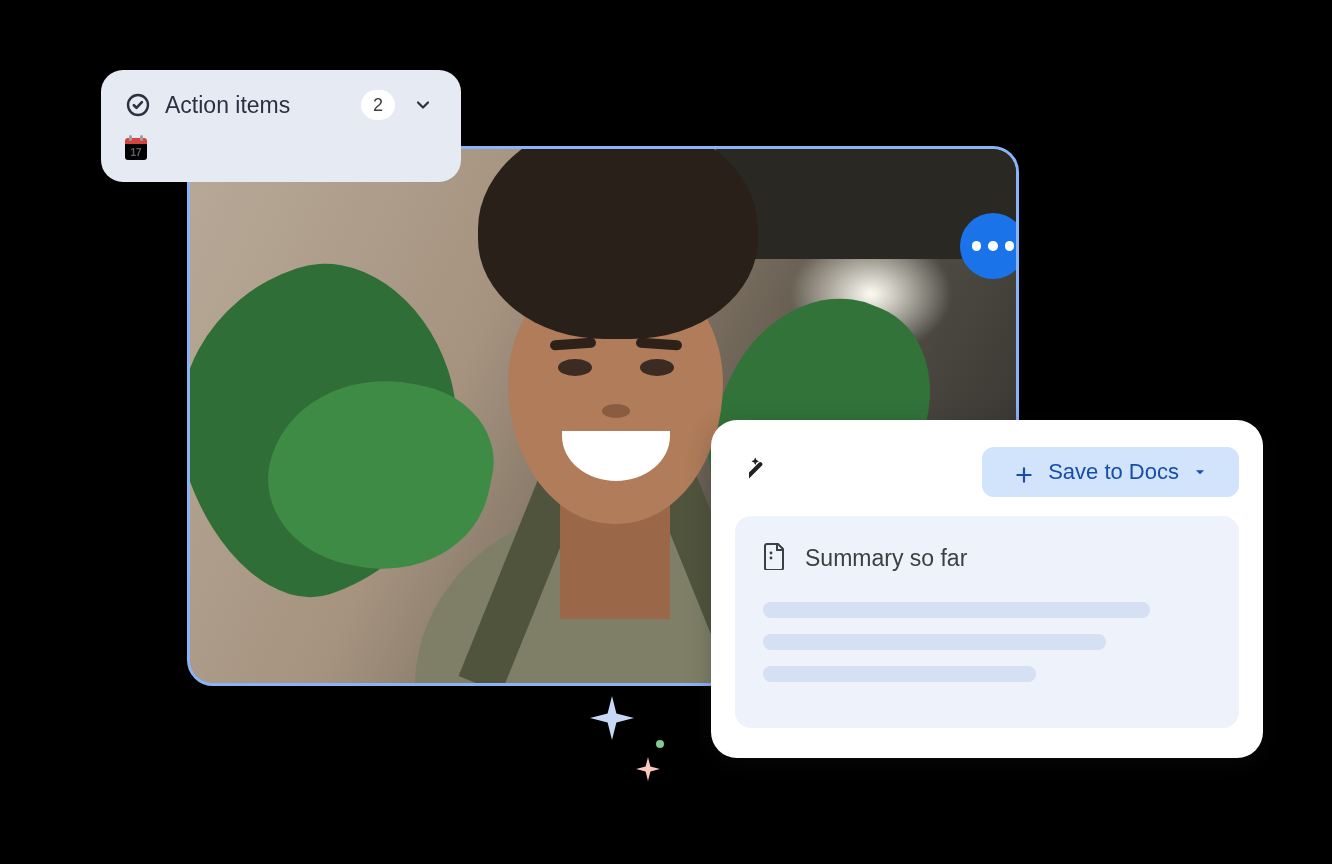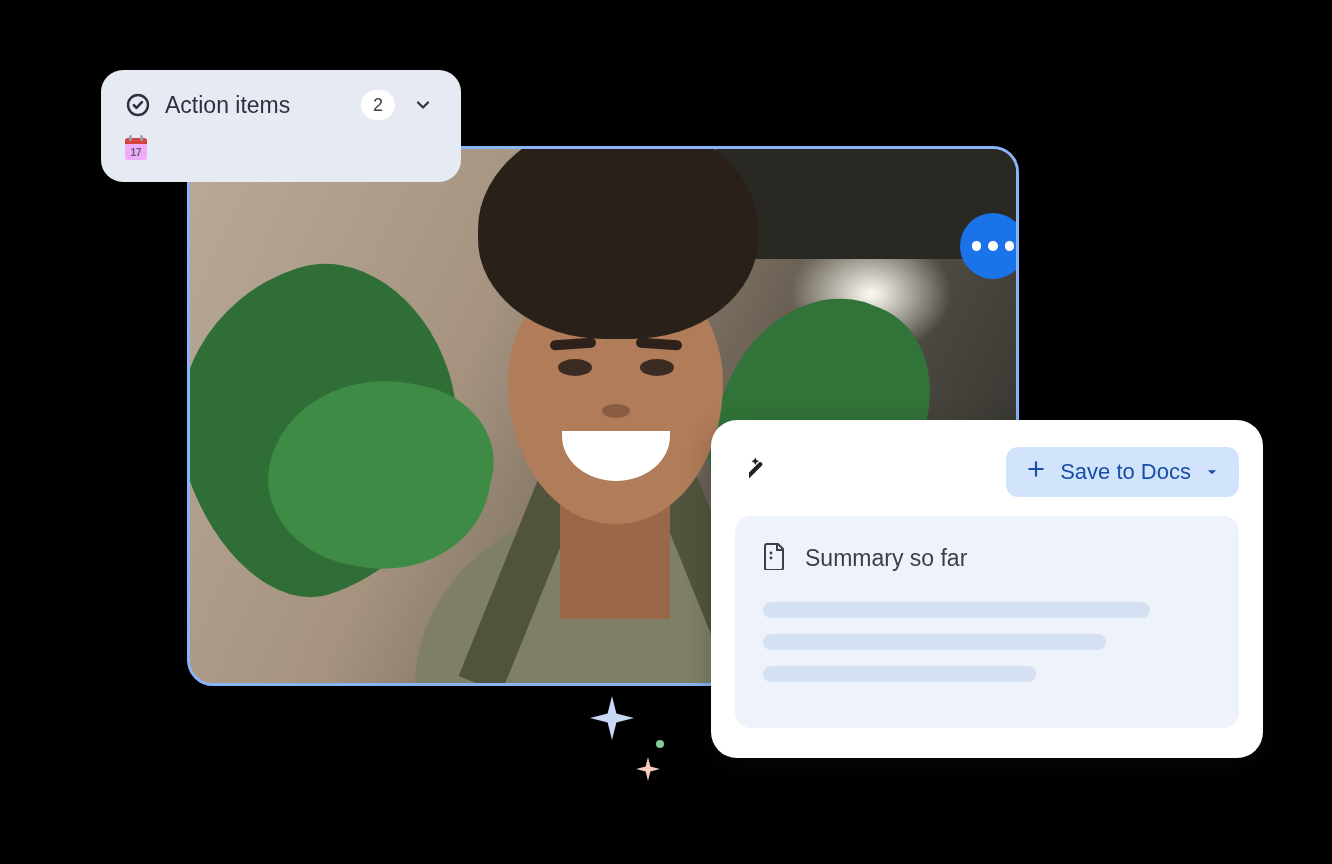--- a/index.html
+++ b/index.html
@@ -119,21 +119,21 @@
   .ac-item {
     display: flex;
     align-items: center;
     gap: 14px;
     margin-top: 18px;
   }
   .ac-cal {
     width: 22px; height: 22px; position: relative;
   }
   .ac-cal-top { position:absolute; left:0; top:0; right:0; height:8px; background:#d5443f; border-radius:3px 3px 0 0; }
-  .ac-cal-body{ position:absolute; left:0; top:6px; right:0; bottom:0; background:#f0abfc; border-radius:0 0 3px 3px; display:flex; align-items:center; justify-content:center; }
+  .ac-cal-body{ position:absolute; left:0; top:6px; right:0; bottom:0; background:#000000; border-radius:0 0 3px 3px; display:flex; align-items:center; justify-content:center; }
   .ac-cal-num { font-size:10px; color:#5f6368; font-weight:600; }
   .ac-cal-ring{ position:absolute; top:-3px; width:3px; height:6px; background:#9aa0a6; border-radius:2px; }
   .ac-item-text {
     font-size: 22px;
     color: #3c4043;
   }
 
   
   .summary-card {
     position: absolute;
@@ -148,28 +148,28 @@
   }
   .sc-top {
     display: flex;
     align-items: center;
     justify-content: space-between;
     height: 56px;
   }
   .sc-wand { padding-left: 14px; }
   .sc-save {
     display: flex;
-    align-items: flex-start;
+    align-items: flex-end;
     gap: 14px;
     background: #d2e3fc;
     color: #174ea6;
     font-size: 22px;
     font-weight: 500;
     border-radius: 12px;
-    padding: 12px 20px;
+    padding: 12px 32px;
     cursor: pointer;
   }
   .sc-save .plus { font-size: 28px; line-height: 0; }
 
   .sc-body {
     margin-top: 16px;
     background: #eef2fa;
     border-radius: 16px;
     padding: 26px 36px 30px 28px;
   }

